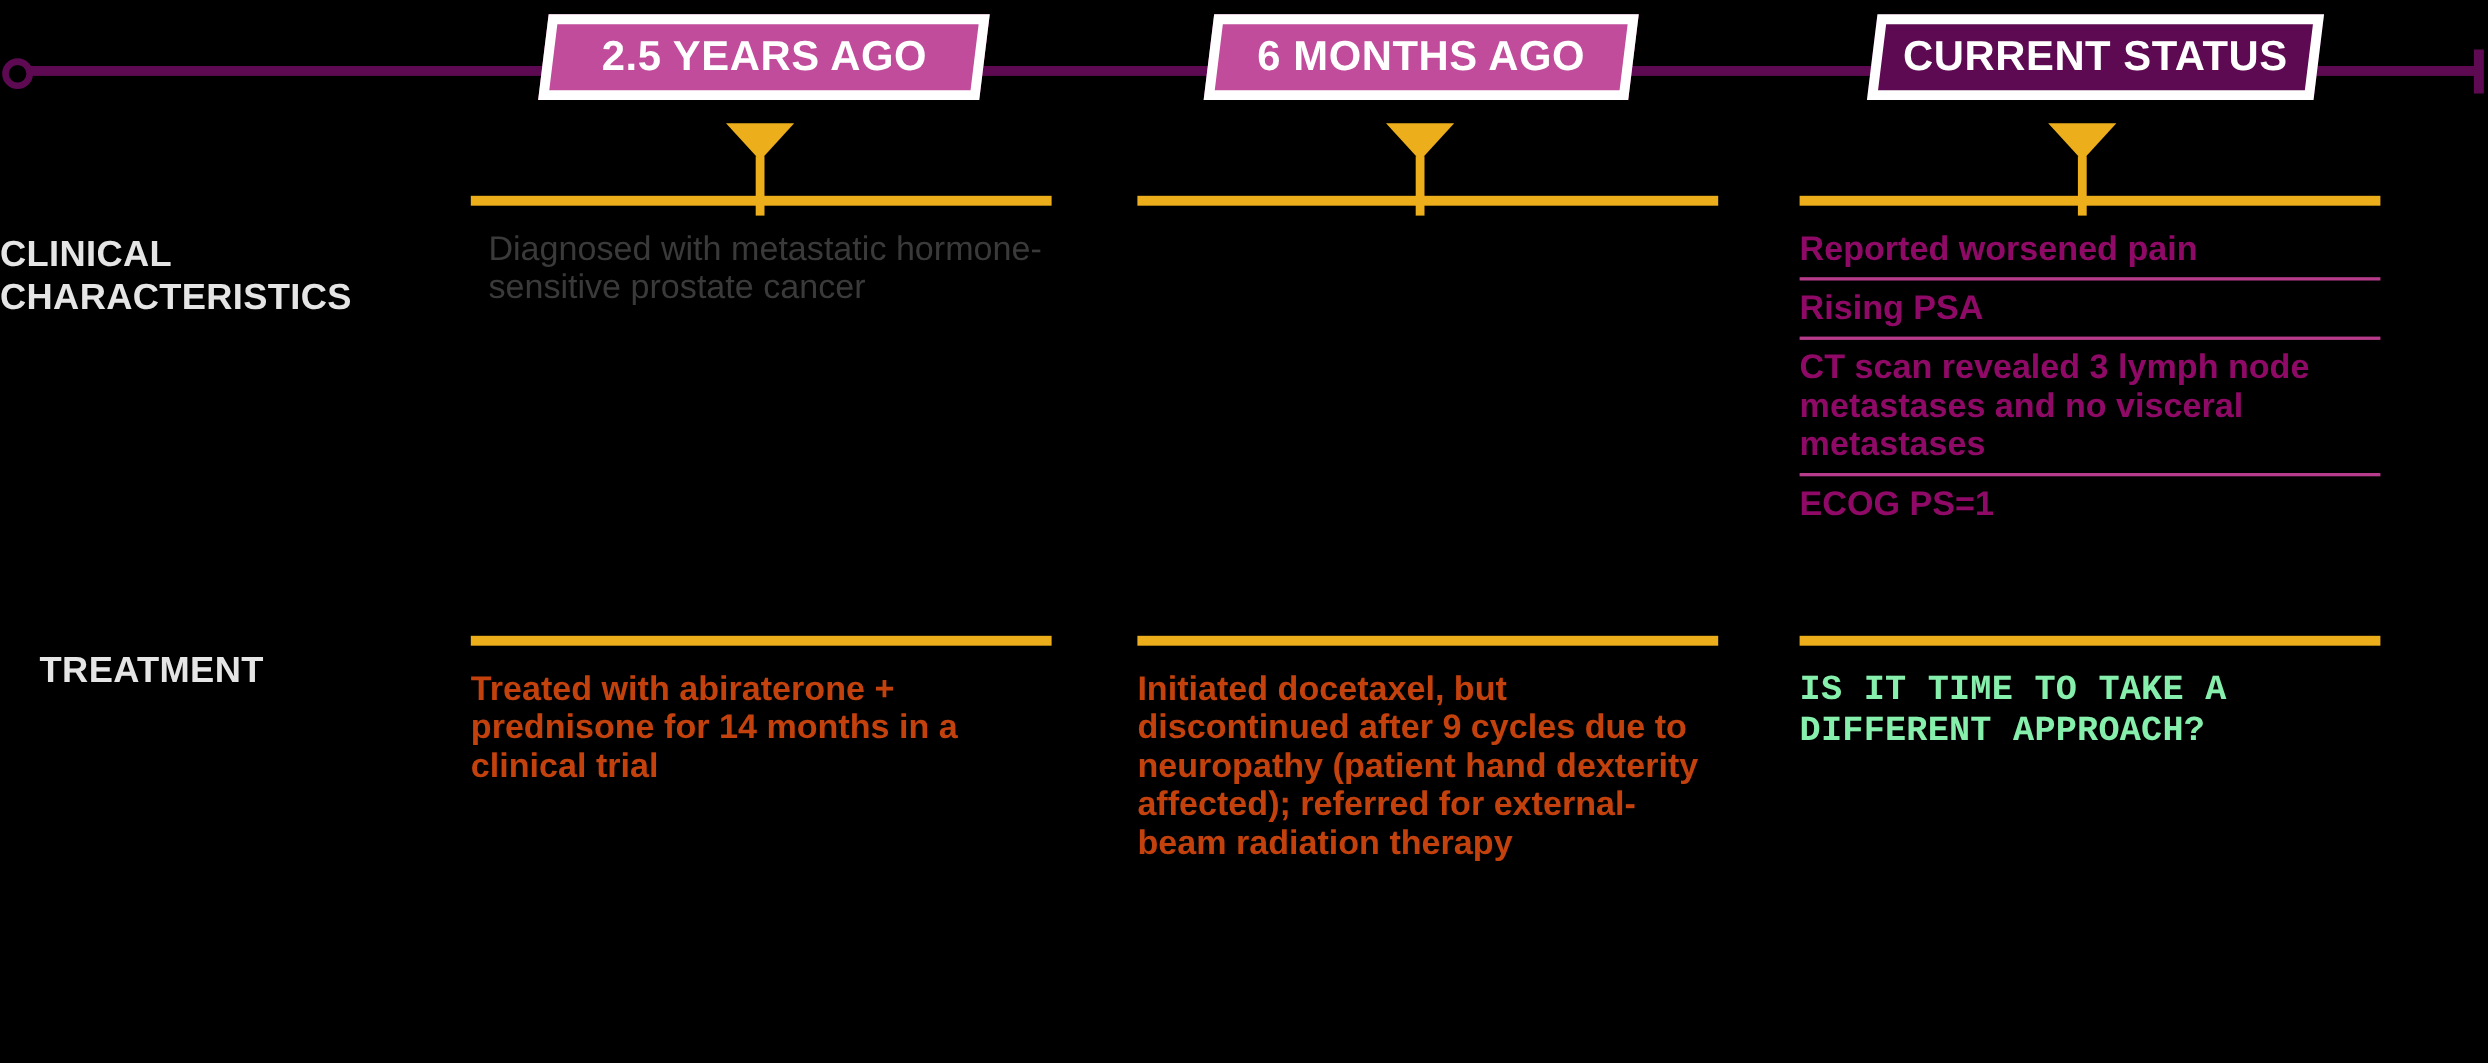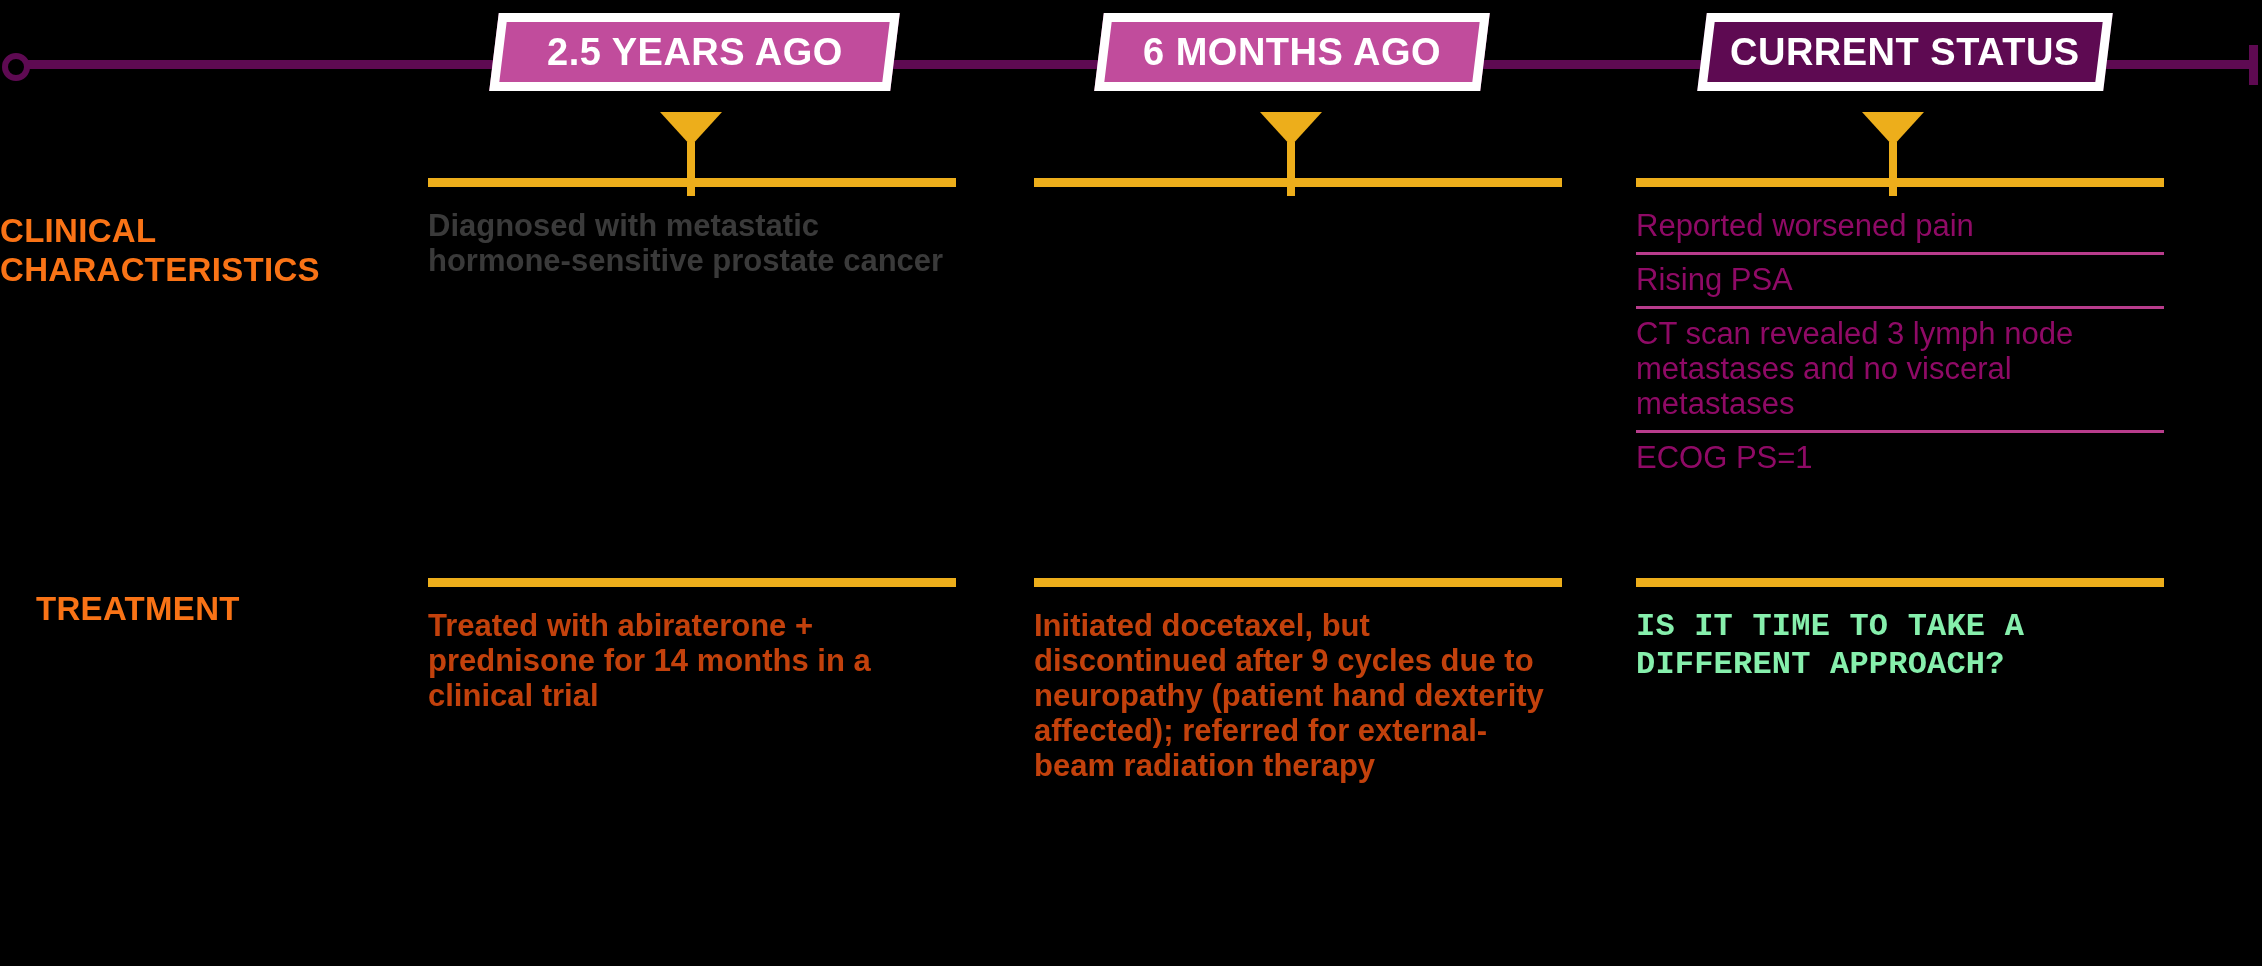--- a/index.html
+++ b/index.html
@@ -117,21 +117,21 @@
     position: absolute;
     left: 0;
     top: 178px;
     width: 2262px;
   }
 
   .row-label {
     position: absolute;
     left: 0;
     width: 400px;
-    color: #f97316;
+    color: #e5e5e5;
     font-family: "Liberation Sans Narrow", "Liberation Sans", sans-serif;
     font-weight: 700;
     font-size: 33px;
     line-height: 1.18;
     letter-spacing: 0.3px;
     text-transform: uppercase;
   }
   #row-label-0 { top: 34px; }
   #row-label-1 { top: 412px; padding-left: 36px; }
 
@@ -161,26 +161,26 @@
     padding: 7px 0 9px 0;
   }
   .item:first-child { padding-top: 3px; }
 
   .divider {
     height: 3px;
     width: 100%;
   }
 
   
-  .tone-grey .item        { color: #3A3A3A; font-weight: 700; }
+  .tone-grey .item        { color: #3A3A3A; font-weight: 400; margin-left: 16px; }
   .tone-grey .divider     { background: #A0AAB0; }
 
   .tone-grey-bold .item   { color: #c2410c; font-weight: 700; }
 
-  .tone-magenta .item     { color: #8F0A66; font-weight: 400; }
+  .tone-magenta .item     { color: #8F0A66; font-weight: 700; }
   .tone-magenta .divider  { background: #B83C8C; }
 
   .tone-magenta-cta .item {
     color: #86efac;
     font-weight: 700;
     font-family: Liberation Mono, monospace;
     text-transform: uppercase;
     font-size: 32px;
     letter-spacing: 0.2px;
     line-height: 1.18;

